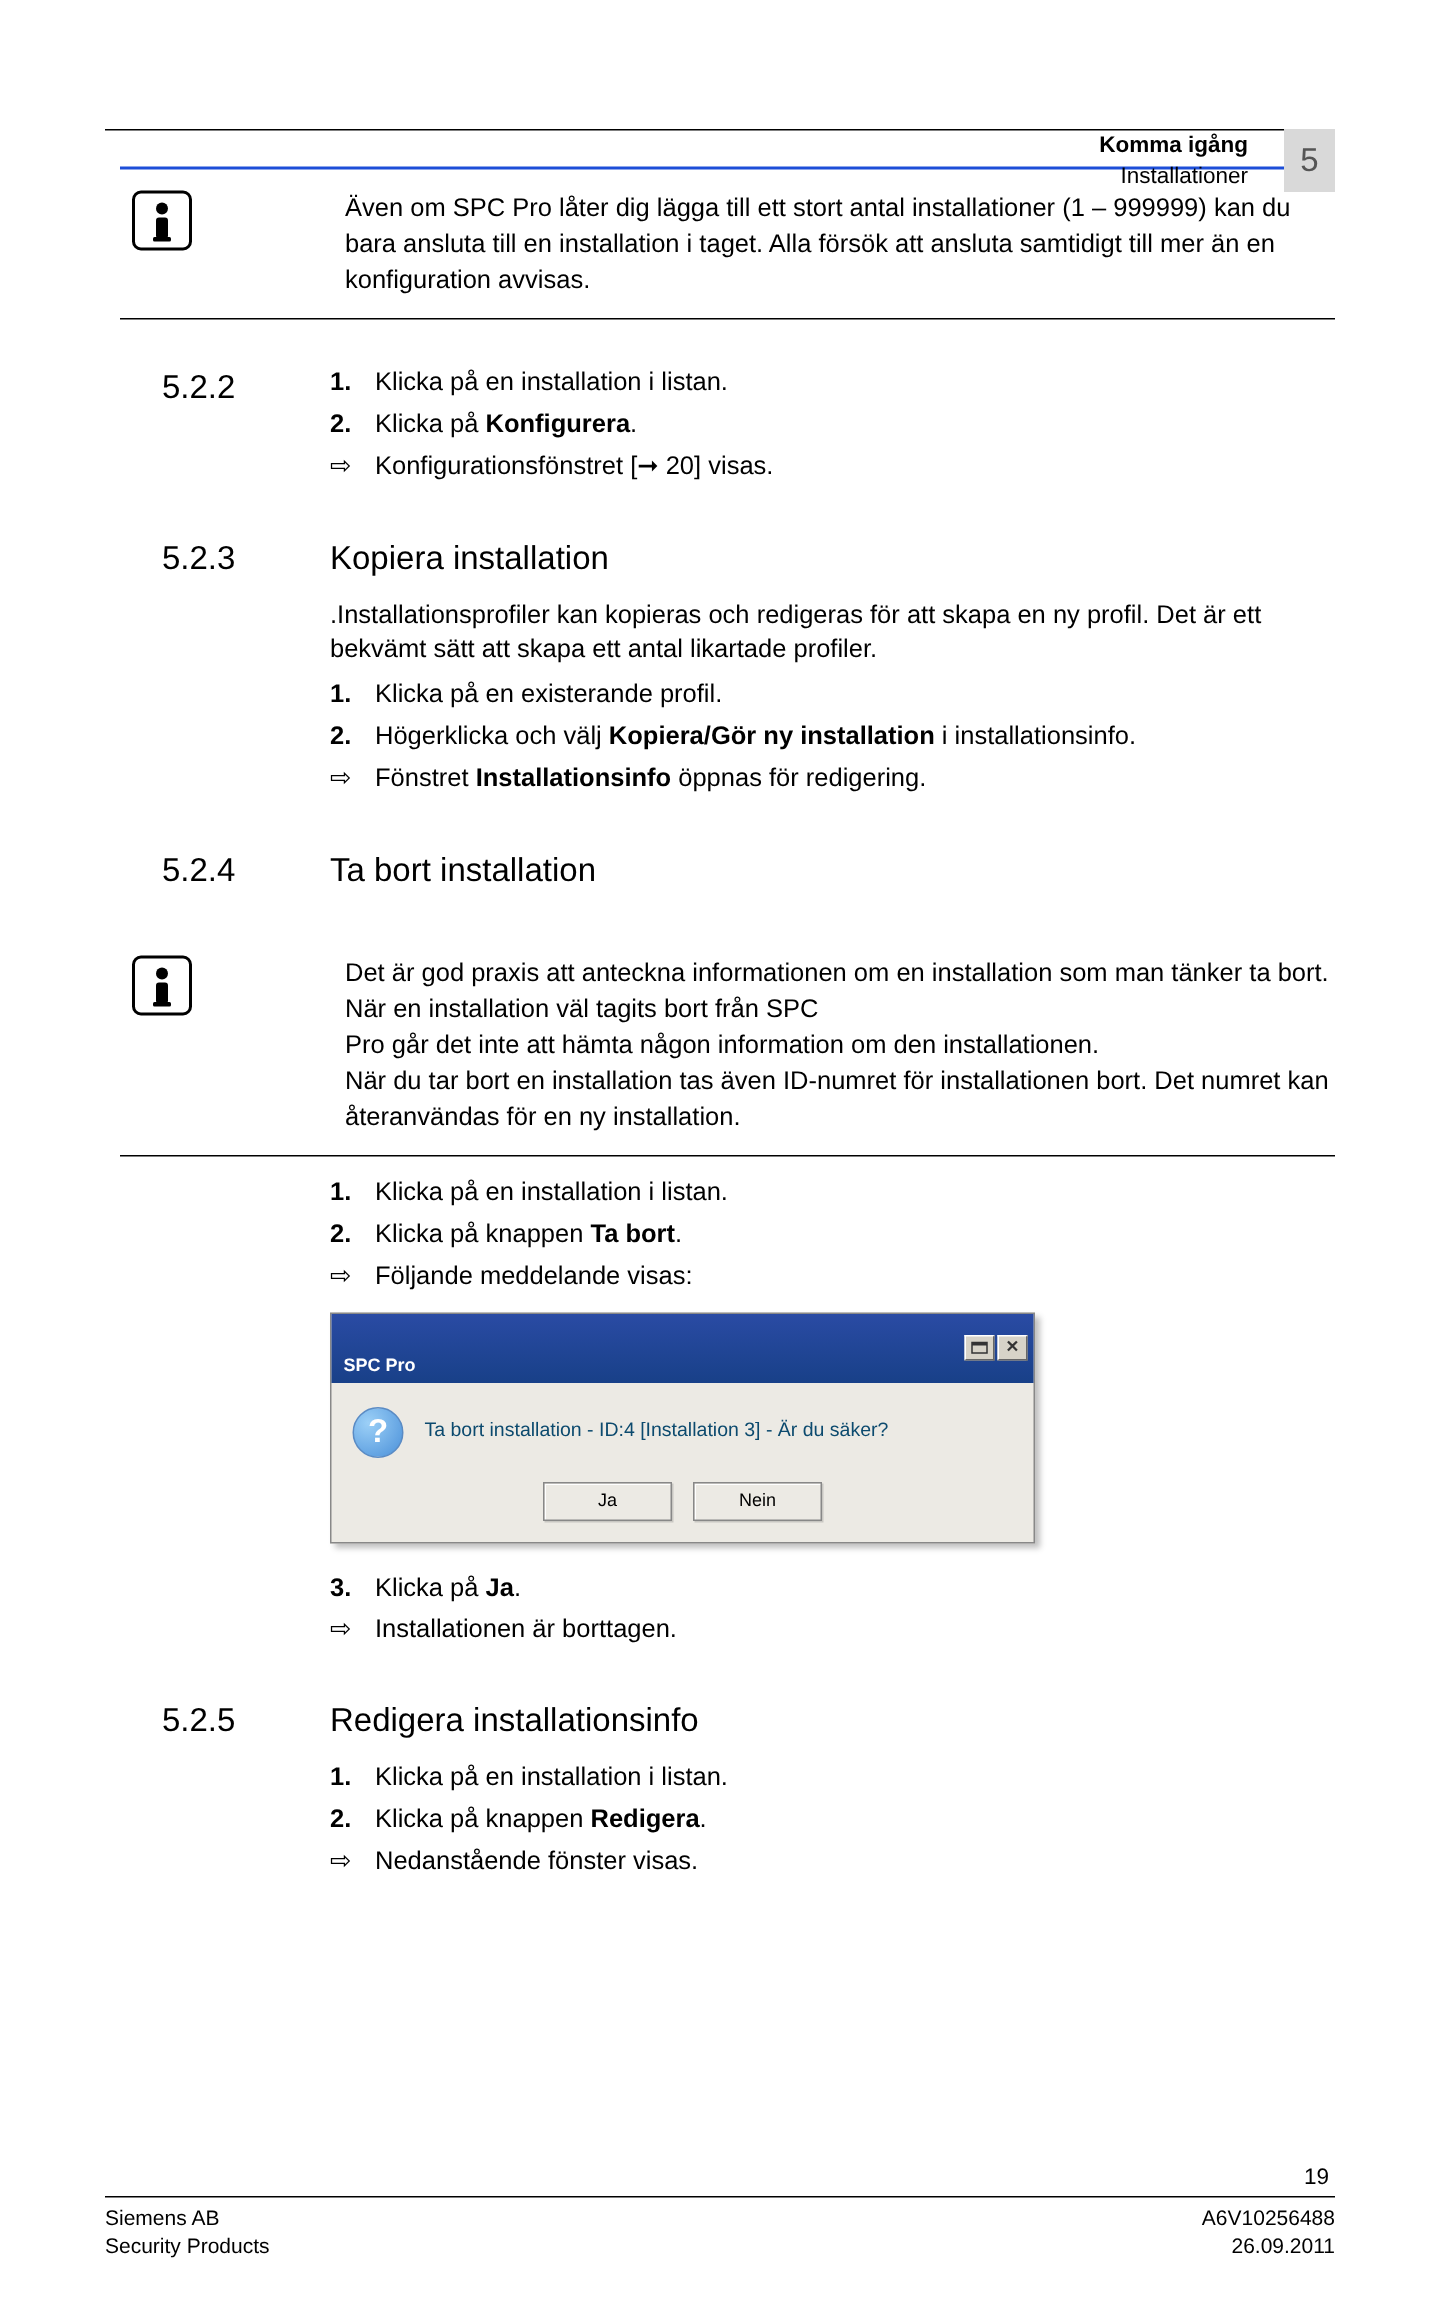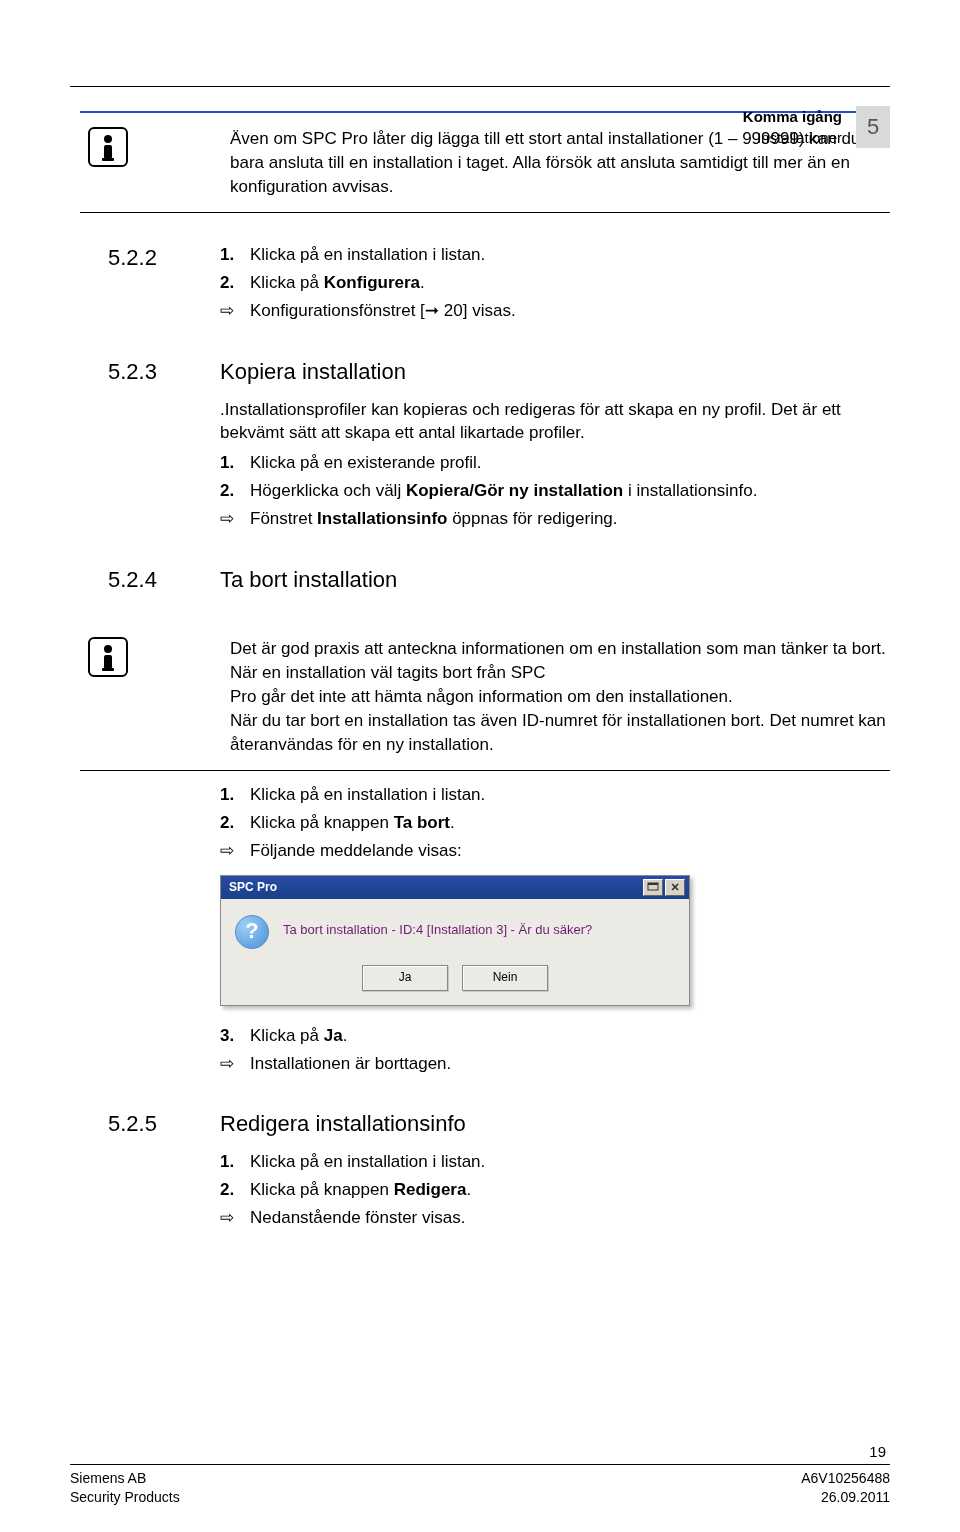--- a/index.html
+++ b/index.html
@@ -19,22 +19,21 @@
   .header-area {
     position: relative;
     margin-bottom: 24px;
   }
   .header-right {
     position: absolute;
     right: 0;
     top: 0;
     display: flex;
     align-items: flex-start;
-    gap: 14px;
-    margin-top: 20px;
+    gap: 24px;
   }
   .header-text { text-align: right; font-size: 15px; }
   .header-text .bold { font-weight: bold; }
   .chapter-box {
     width: 34px; height: 42px;
     background: #d9d9d9;
     display: flex; align-items: center; justify-content: center;
     font-size: 22px; color: #555; font-weight: normal;
   }
   .header-rule {
@@ -96,21 +95,21 @@
     font-size: 13px;
   }
   .titlebar {
     background: linear-gradient(#2a4ba4, #184088);
     color: #fff;
     display: flex; align-items: center;
     padding: 3px 4px;
     font-weight: bold;
     font-size: 12px;
   }
-  .titlebar-title { flex: 1; padding-left: 4px; }
+  .titlebar-title { flex: 1; padding-left: 4px; margin-top: 23px; }
   .titlebar-btns { display: flex; gap: 2px; }
   .tb-btn {
     width: 20px; height: 17px;
     background: #d7d3c8;
     border: 1px solid #fff;
     border-right-color: #666; border-bottom-color: #666;
     display: flex; align-items: center; justify-content: center;
     font-size: 11px; color: #333;
   }
   .dlg-body {
@@ -120,21 +119,21 @@
   }
   .q-icon {
     width: 34px; height: 34px;
     border-radius: 50%;
     background: radial-gradient(circle at 30% 30%, #9cd0f7, #4a90d9);
     display: flex; align-items: center; justify-content: center;
     color: #fff; font-weight: bold; font-size: 22px;
     border: 1px solid #5a8bc4;
     flex-shrink: 0;
   }
-  .dlg-msg { flex: 1; padding-top: 6px; color: #701a75; }
+  .dlg-msg { flex: 1; padding-top: 6px; color: #0c4a6e; }
   .dlg-btns {
     display: flex; justify-content: center; gap: 14px;
     padding: 6px 0 14px 0;
   }
   .win-btn {
     width: 86px; height: 26px;
     background: #eceae4;
     border: 1px solid #888;
     box-shadow: inset 1px 1px 0 #fff, 1px 1px 0 rgba(0,0,0,.15);
     font-size: 12px;

